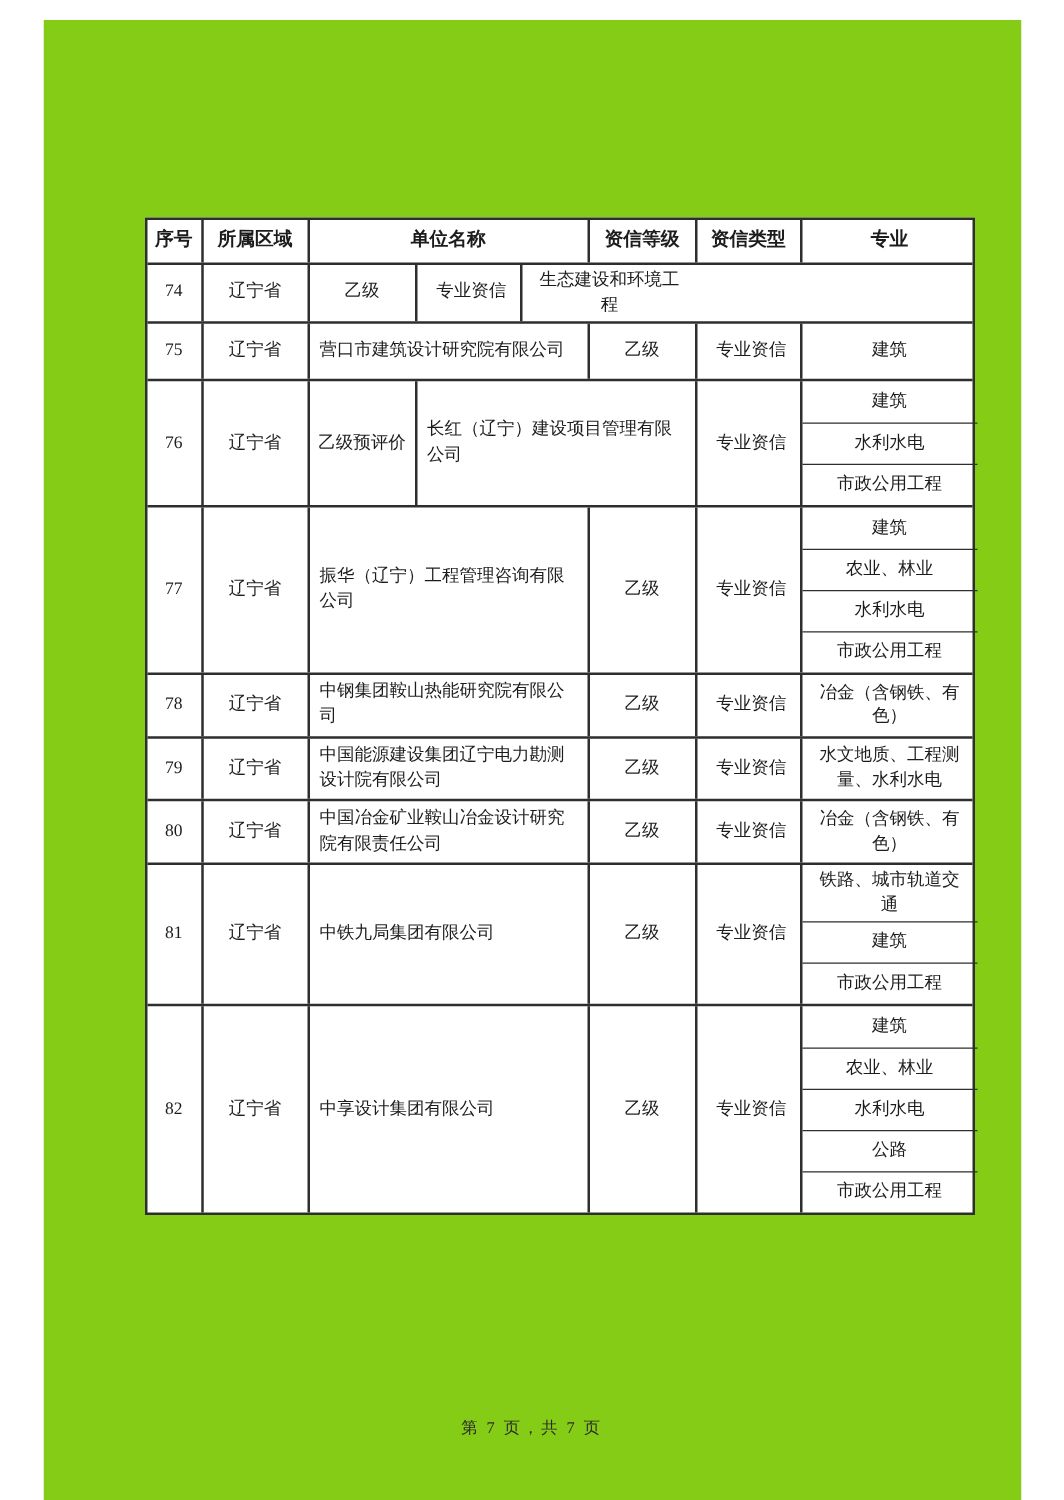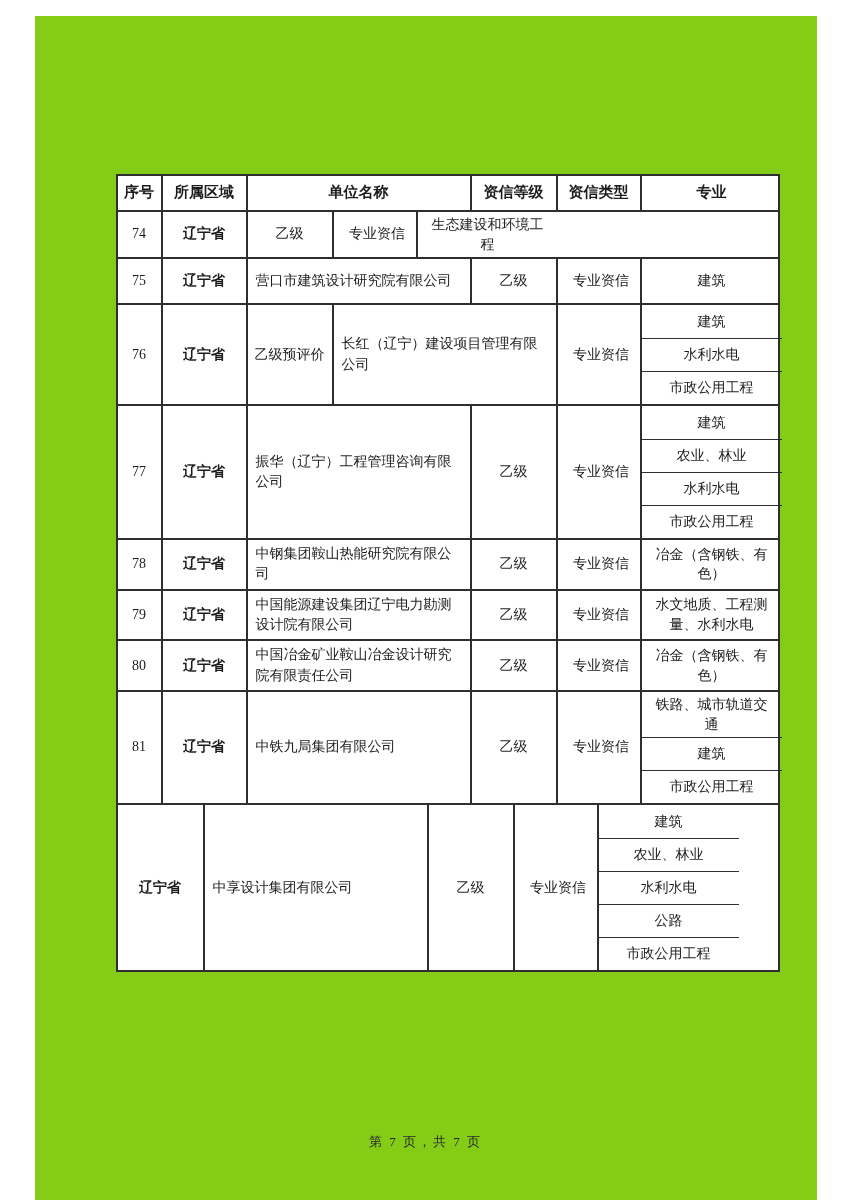--- a/index.html
+++ b/index.html
@@ -42,21 +42,21 @@
     line-height: 1.45;
   }
   .cell:first-child { border-left: none; }
   .thead .cell {
     font-weight: bold;
     font-size: 15px;
     min-height: 34px;
     padding: 4px 4px;
   }
   .c-no    { width: 43px;  flex: 0 0 43px; }
-  .c-region{ width: 85px;  flex: 0 0 85px; font-weight: bold; }
+  .c-region{ width: 85px;  flex: 0 0 85px; }
   .c-name  { width: 224px; flex: 0 0 224px; text-align: right; }
   .c-grade { width: 86px;  flex: 0 0 86px; }
   .c-type  { width: 84px;  flex: 0 0 84px; padding-left: 11px; }
   .c-spec  { width: 142px; flex: 0 0 142px; }
   .body-row { min-height: 46px; }
   .body-row .c-name {
     justify-content: flex-start;
     text-align: left;
     padding: 4px 8px;
   }
@@ -186,20 +186,21 @@
           <div class="cell c-name">中铁九局集团有限公司</div>
           <div class="cell c-grade">乙级</div>
           <div class="cell c-type">专业资信</div>
           <div class="cell c-spec">
             <div class="subcell">铁路、城市轨道交通</div>
             <div class="subcell">建筑</div>
             <div class="subcell">市政公用工程</div>
           </div>
         </div>
         <div class="trow body-row">
+          <div class="cell c-no">82</div>
           <div class="cell c-region">辽宁省</div>
           <div class="cell c-name">中享设计集团有限公司</div>
           <div class="cell c-grade">乙级</div>
           <div class="cell c-type">专业资信</div>
           <div class="cell c-spec">
             <div class="subcell">建筑</div>
             <div class="subcell">农业、林业</div>
             <div class="subcell">水利水电</div>
             <div class="subcell">公路</div>
             <div class="subcell">市政公用工程</div>

